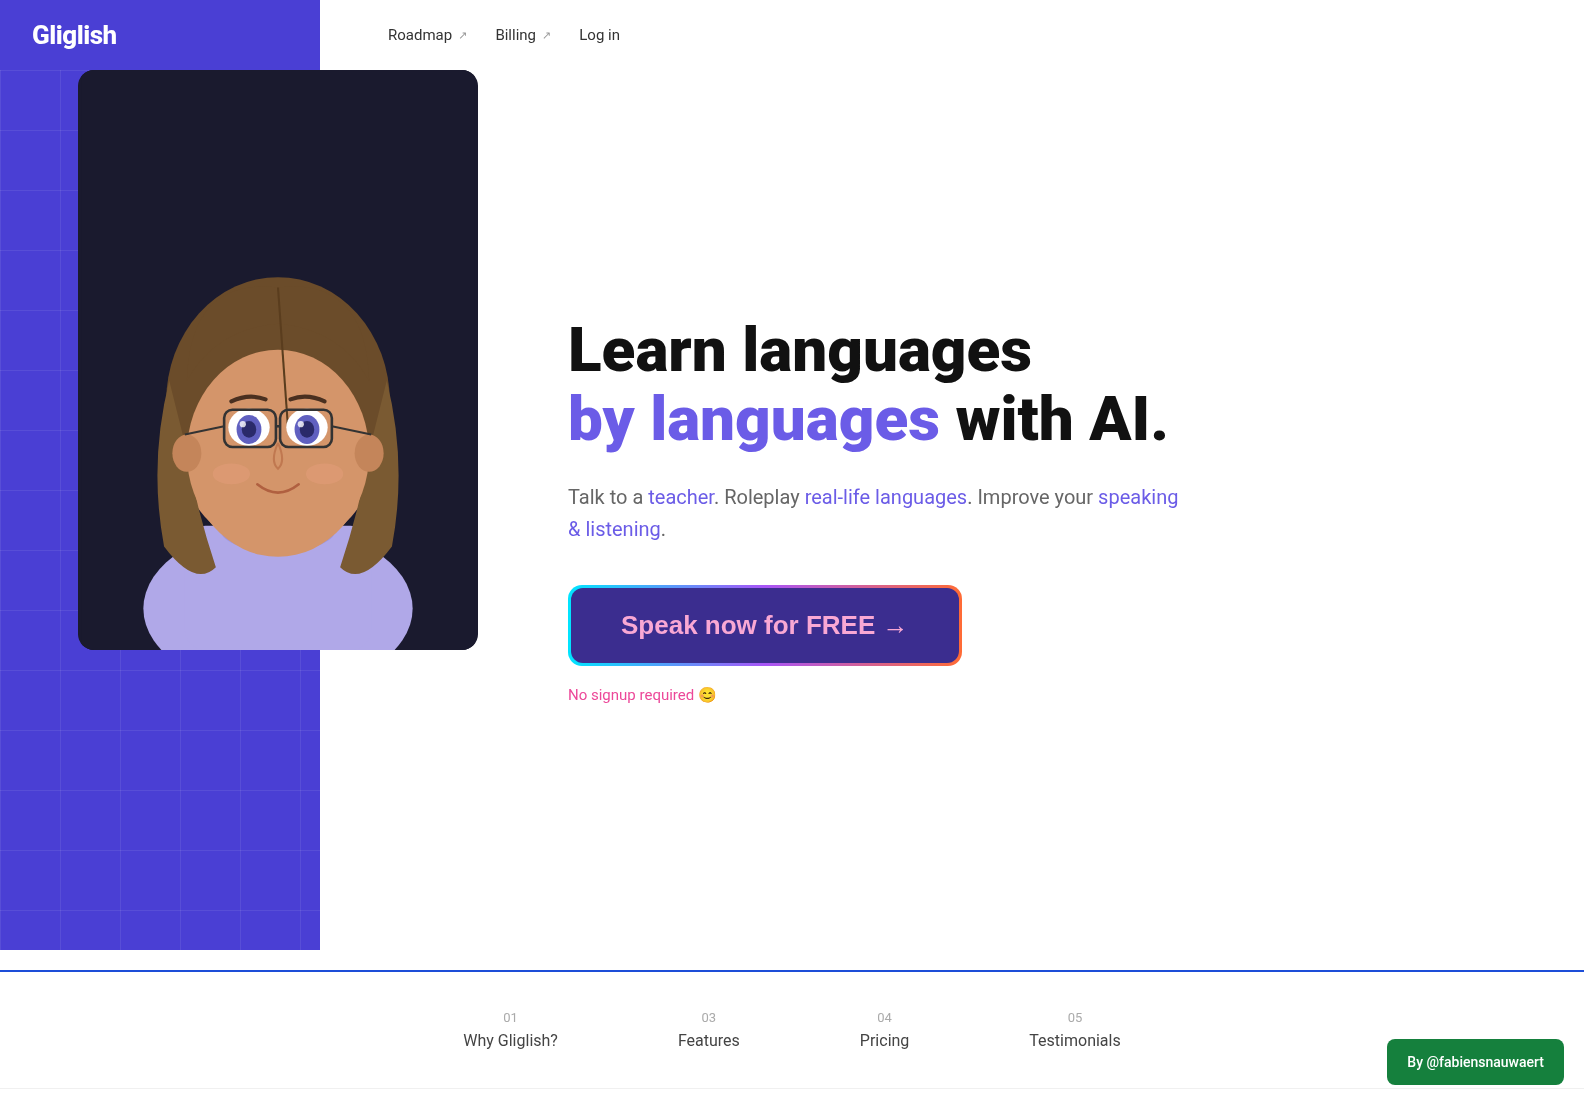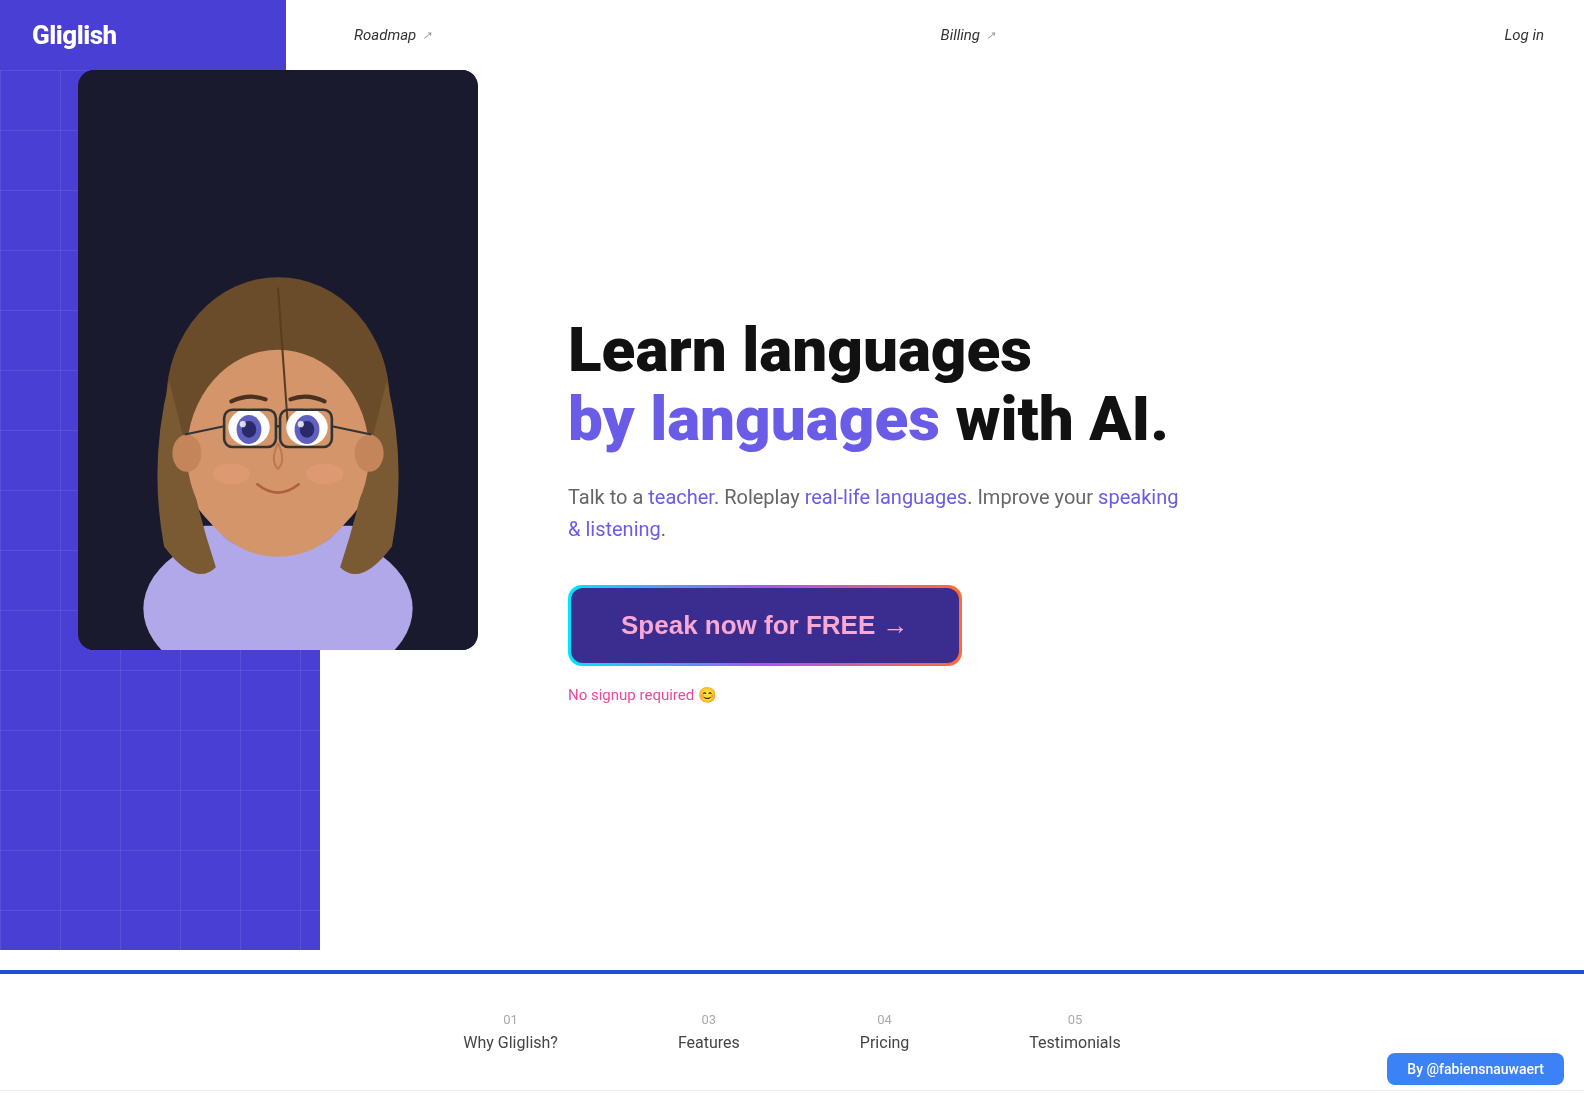--- a/index.html
+++ b/index.html
@@ -148,21 +148,21 @@
       gap: 6px;
     }
 
     
     .bottom-nav {
       background: #ffffff;
       padding: 30px 40px;
       display: flex;
       justify-content: center;
       gap: 0;
-      border-top: 4px solid #1d4ed8;
+      border-top: 2px solid #1d4ed8;
       margin-top: 20px;
     }
 
     .nav-item {
       display: flex;
       flex-direction: column;
       align-items: center;
       gap: 6px;
       padding: 8px 60px;
       cursor: pointer;
@@ -186,52 +186,51 @@
       padding: 30px 40px 20px;
       text-align: center;
       border-top: 1px solid #f0f0f0;
     }
 
     
     .attribution {
       position: fixed;
       bottom: 20px;
       right: 20px;
-      background: #3b82f6;
+      background: #15803d;
       color: white;
-      padding: 8px 20px;
+      padding: 15px 20px;
       border-radius: 8px;
       font-size: 14px;
       font-weight: 500;
     }
 
     
     .header-split {
       display: flex;
       height: 70px;
     }
 
     .header-left {
-      width: 286px;
+      width: 320px;
       background: #4A3FD4;
       display: flex;
       align-items: center;
       padding: 0 32px;
       position: relative;
       z-index: 10;
     }
 
     .header-right {
       flex: 1;
       background: #ffffff;
       display: flex;
       align-items: center;
-      justify-content: space-between;
+      justify-content: flex-start;
       padding: 16px 40px;
-      font-style: italic;
     }
 
     .header-nav-link {
       text-decoration: none;
       color: #333;
       font-size: 15px;
       display: flex;
       align-items: center;
       gap: 4px;
       margin-left: 28px;

